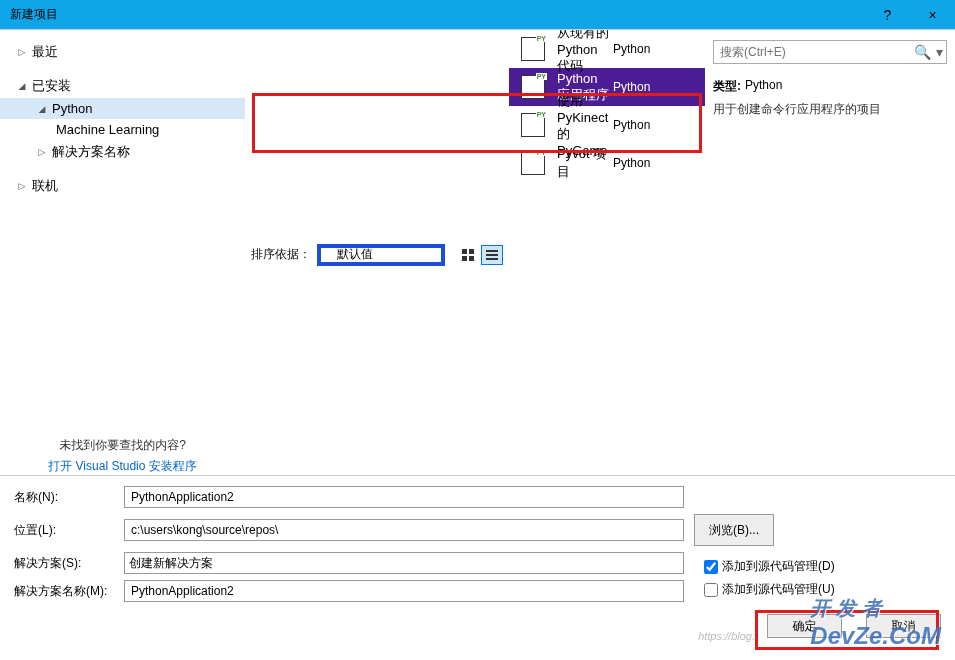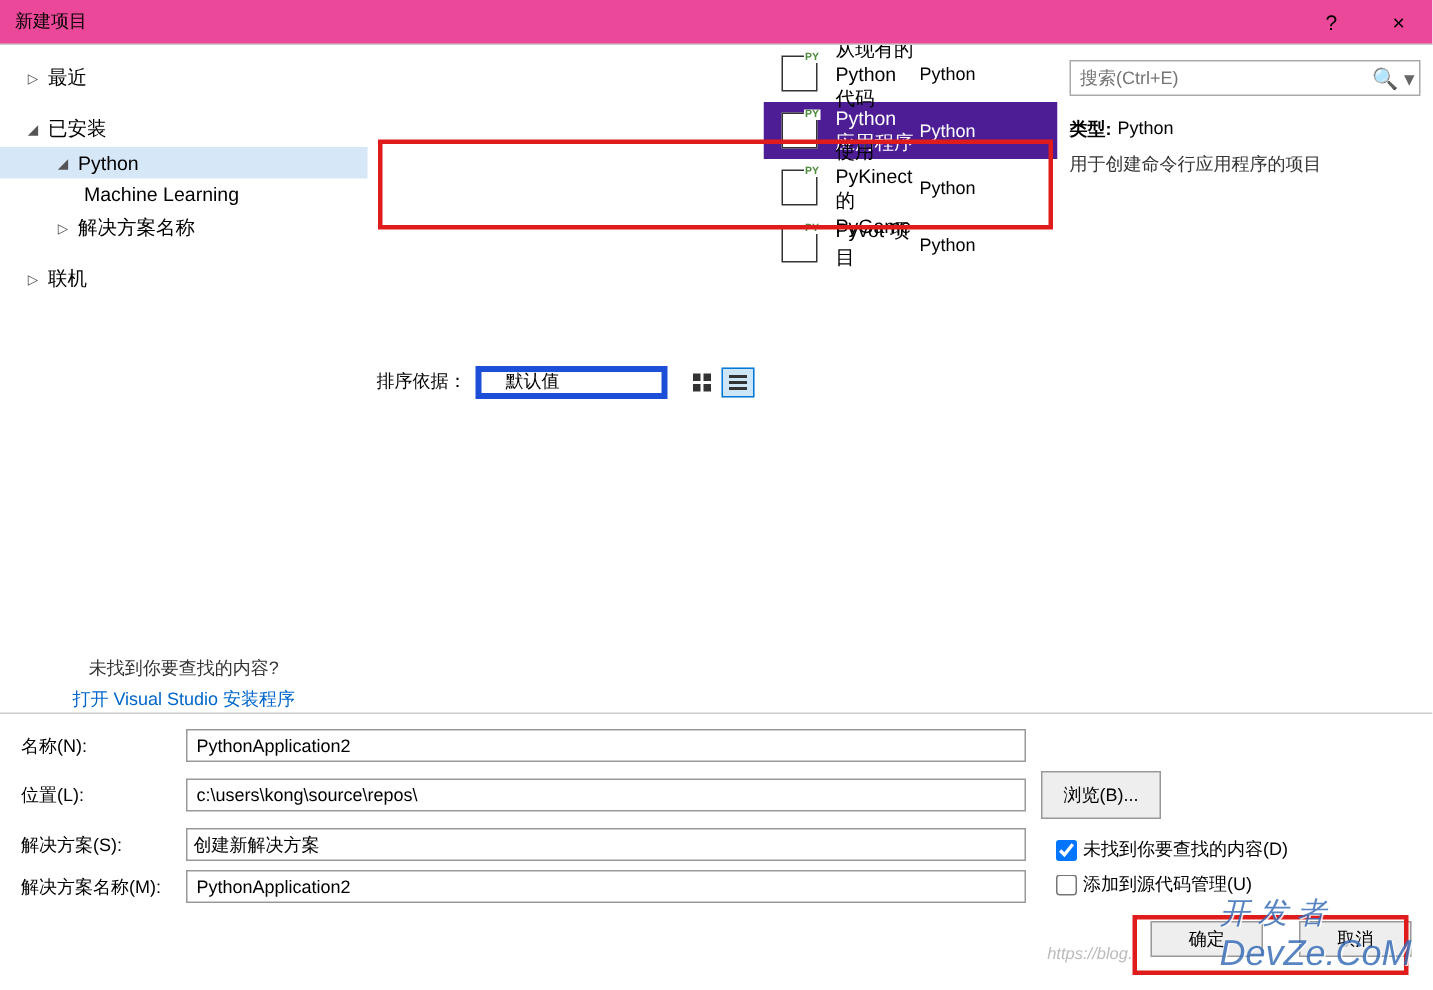--- a/index.html
+++ b/index.html
@@ -1,18 +1,18 @@
 <!DOCTYPE html>
 <html><head>
   <meta charset="utf-8">
   <style>
     * { box-sizing: border-box; margin: 0; padding: 0; font-family: "Microsoft YaHei", "Segoe UI", sans-serif; }
     body { width: 955px; height: 660px; background: #fff; overflow: hidden; position: relative; }
     
-    .titlebar { height: 30px; border-bottom: 1px solid #ccc; display: flex; align-items: center; padding-left: 10px; background: #ec4899; }
+    .titlebar { height: 30px; border-bottom: 1px solid #ccc; display: flex; align-items: center; padding-left: 10px; background: #0ea5e9; }
     .titlebar-text { font-size: 12px; flex: 1; }
     .titlebar-btns { display: flex; }
     .titlebar-btn { width: 45px; height: 30px; display: flex; align-items: center; justify-content: center; font-size: 14px; cursor: pointer; }
     
     .main-area { display: flex; height: 445px; }
     
     .sidebar { width: 245px; padding: 10px 0; font-size: 12px; }
     .tree-item { display: flex; align-items: center; padding: 3px 10px; cursor: pointer; }
     .tree-expander { width: 12px; height: 12px; margin-right: 4px; display: inline-flex; align-items: center; justify-content: center; font-size: 9px; color: #555; }
     .tree-label { font-size: 13px; }
@@ -64,21 +64,21 @@
     .form-input { flex: 1; height: 22px; border: 1px solid #999; padding: 0 6px; font-size: 12px; max-width: 560px; }
     .form-dropdown { flex: 1; height: 22px; border: 1px solid #999; padding: 0 4px; font-size: 12px; max-width: 560px; background: #fff; }
     .browse-btn { width: 80px; height: 32px; margin-left: 10px; border: 1px solid #999; background: #eee; font-size: 12px; cursor: pointer; }
     .check-row { display: flex; align-items: center; margin-left: 690px; margin-top: -26px; gap: 4px; }
     .check-row input { width: 14px; height: 14px; }
     
     .dialog-btns { display: flex; justify-content: flex-end; gap: 24px; padding: 6px 14px 10px; }
     .dialog-btn { width: 75px; height: 24px; border: 1px solid #999; background: #eee; font-size: 12px; cursor: pointer; }
     
     .watermark-url { position: absolute; bottom: 18px; right: 200px; font-size: 11px; color: #bbb; font-style: italic; }
-    .watermark { position: absolute; bottom: 10px; right: 14px; font-size: 24px; font-style: italic; font-weight: normal; color: #3b6fb8; text-shadow: 1px 1px 0 #fff; opacity: 0.85; pointer-events: none; }
+    .watermark { position: absolute; bottom: 10px; right: 14px; font-size: 24px; font-style: italic; font-weight: bold; color: #3b6fb8; text-shadow: 1px 1px 0 #fff; opacity: 0.85; pointer-events: none; }
     .watermark .cn { font-size: 20px; }
     
     svg.arrow { position: absolute; pointer-events: none; }
   </style>
 </head>
 <body>
 
 <div class="titlebar">
   <span class="titlebar-text">新建项目</span>
   <div class="titlebar-btns">
@@ -206,21 +206,21 @@
   <div class="form-row">
     <span class="form-label">解决方案(S):</span>
     <input class="form-dropdown" value="创建新解决方案" style="">
   </div>
   <div class="form-row">
     <span class="form-label">解决方案名称(M):</span>
     <input class="form-input" value="PythonApplication2" style="">
   </div>
   <div class="check-row" style="margin-top:-50px">
     <input type="checkbox" checked="" style="">
-    <span>未找到你要查找的内容(D)</span>
+    <span>添加到源代码管理(D)</span>
   </div>
   <div class="check-row" style="margin-top:6px">
     <input type="checkbox" style="">
     <span>添加到源代码管理(U)</span>
   </div>
 </div>
 
 <div class="dialog-btns">
   <button class="dialog-btn">确定</button>
   <button class="dialog-btn">取消</button>

